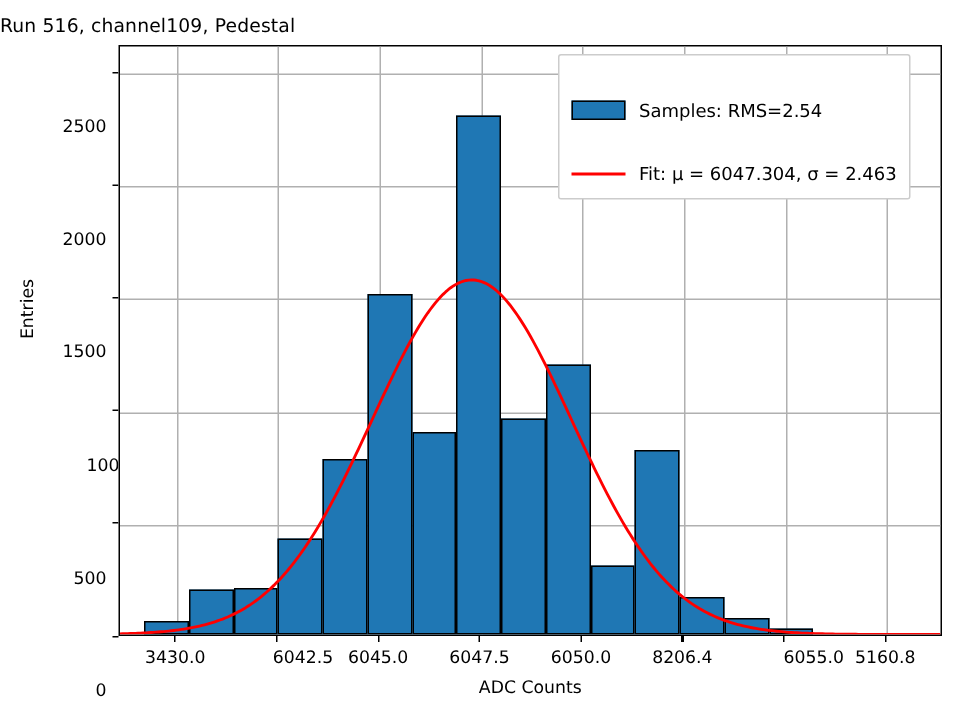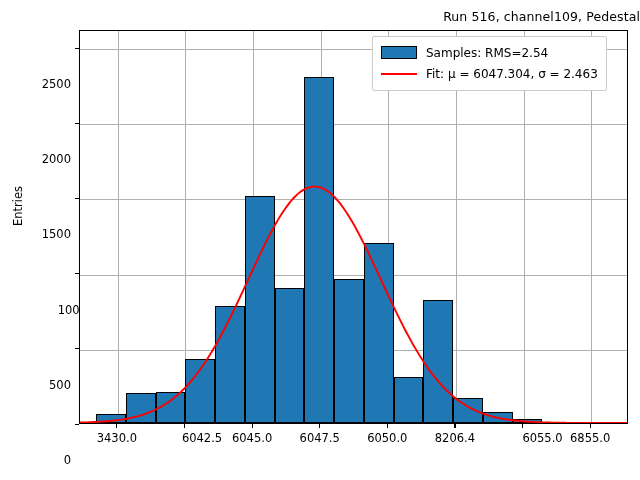--- a/index.html
+++ b/index.html
@@ -18,21 +18,21 @@
     width: 640px;
     height: 480px;
     background: #ffffff;
   }
   
   #chart-title {
     position: absolute;
     left: 0;
     top: 9px;
     width: 640px;
-    text-align: right;
+    text-align: left;
     font-size: 12.5px;
     color: #000000;
     letter-spacing: 0.1px;
   }
   
   #plot-area {
     position: absolute;
     left: 79px;
     top: 30px;
     width: 549px;
@@ -129,20 +129,21 @@
     background: #ffffff;
     border: 0.9px solid #cccccc;
     border-radius: 2px;
     padding: 5px 8px 6px 8px;
     box-sizing: border-box;
   }
   .legend-row {
     display: flex;
     align-items: center;
     height: 21px;
+    margin-top: 21px;
   }
   .legend-swatch-patch {
     width: 36px;
     height: 13px;
     background: #1f77b4;
     border: 1.1px solid #000000;
     box-sizing: border-box;
     margin-right: 9px;
     flex: 0 0 auto;
   }
@@ -169,20 +170,21 @@
   }
 </style>
 </head>
 <body>
 
 <div id="figure">
 
   <div id="chart-title">Run 516, channel109, Pedestal</div>
 
   <div id="ylabel">Entries</div>
+  <div id="xlabel">ADC Counts</div>
 
   <div id="yticks">
       <div class="ytick-mark" style="left: 75.4px; top: 423.5px;"></div>
       <div class="ytick-label" style="left: 0px; width: 71px; top: 424px;">0</div>
       <div class="ytick-mark" style="left: 75.4px; top: 348.309px;"></div>
       <div class="ytick-label" style="left: 0px; width: 71px; top: 348.809px;">500</div>
       <div class="ytick-mark" style="left: 75.4px; top: 273.118px;"></div>
       <div class="ytick-label" style="left: 16px; width: 71px; top: 273.618px;">1000</div>
       <div class="ytick-mark" style="left: 75.4px; top: 197.927px;"></div>
       <div class="ytick-label" style="left: 0px; width: 71px; top: 198.427px;">1500</div>
@@ -200,21 +202,21 @@
       <div class="xtick-label" style="left: 252.084px; top: 431px;">6045.0</div>
       <div class="xtick-mark" style="left: 319.195px; top: 424px;"></div>
       <div class="xtick-label" style="left: 319.695px; top: 431px;">6047.5</div>
       <div class="xtick-mark" style="left: 386.805px; top: 424px;"></div>
       <div class="xtick-label" style="left: 387.305px; top: 431px;">6050.0</div>
       <div class="xtick-mark" style="left: 454.416px; top: 424px;"></div>
       <div class="xtick-label" style="left: 454.916px; top: 431px;">8206.4</div>
       <div class="xtick-mark" style="left: 522.027px; top: 424px;"></div>
       <div class="xtick-label" style="left: 522.527px; top: 431px; margin-left: 20px;">6055.0</div>
       <div class="xtick-mark" style="left: 589.638px; top: 424px;"></div>
-      <div class="xtick-label" style="left: 590.138px; top: 431px;">6855.0</div>
+      <div class="xtick-label" style="left: 590.138px; top: 431px;">5160.8</div>
     </div>
 
   <div id="plot-area">
     <div id="grid-layer">
         <div class="gridline-h" style="top: 318.809px;"></div>
         <div class="gridline-h" style="top: 243.618px;"></div>
         <div class="gridline-h" style="top: 168.427px;"></div>
         <div class="gridline-h" style="top: 93.2366px;"></div>
         <div class="gridline-h" style="top: 18.0458px;"></div>
         <div class="gridline-v" style="left: 37.8621px;"></div>

